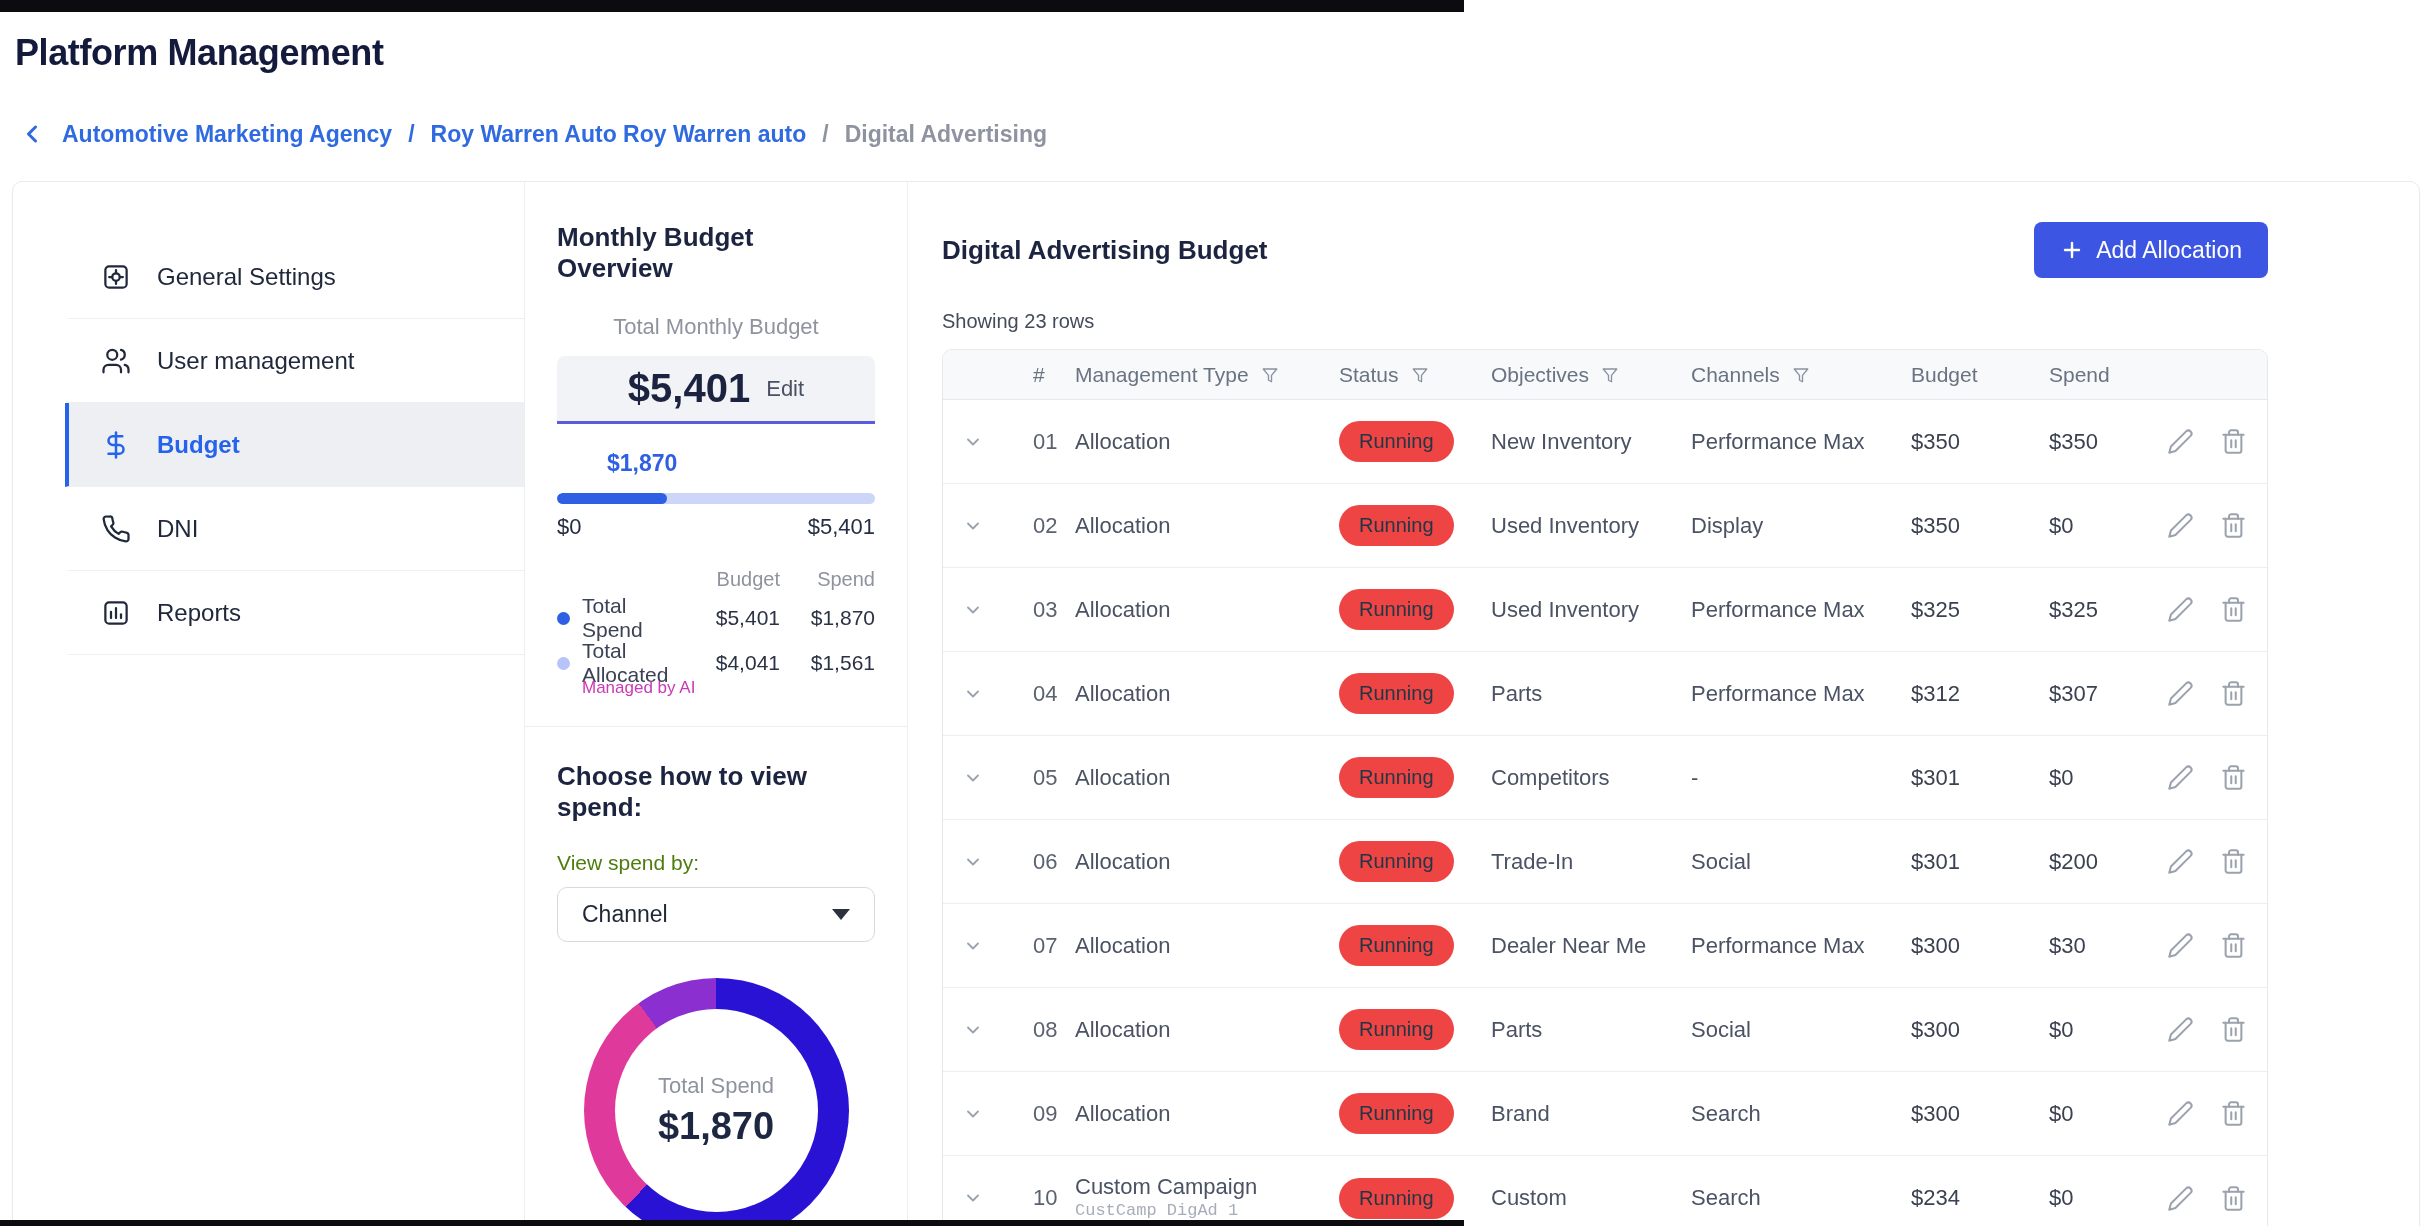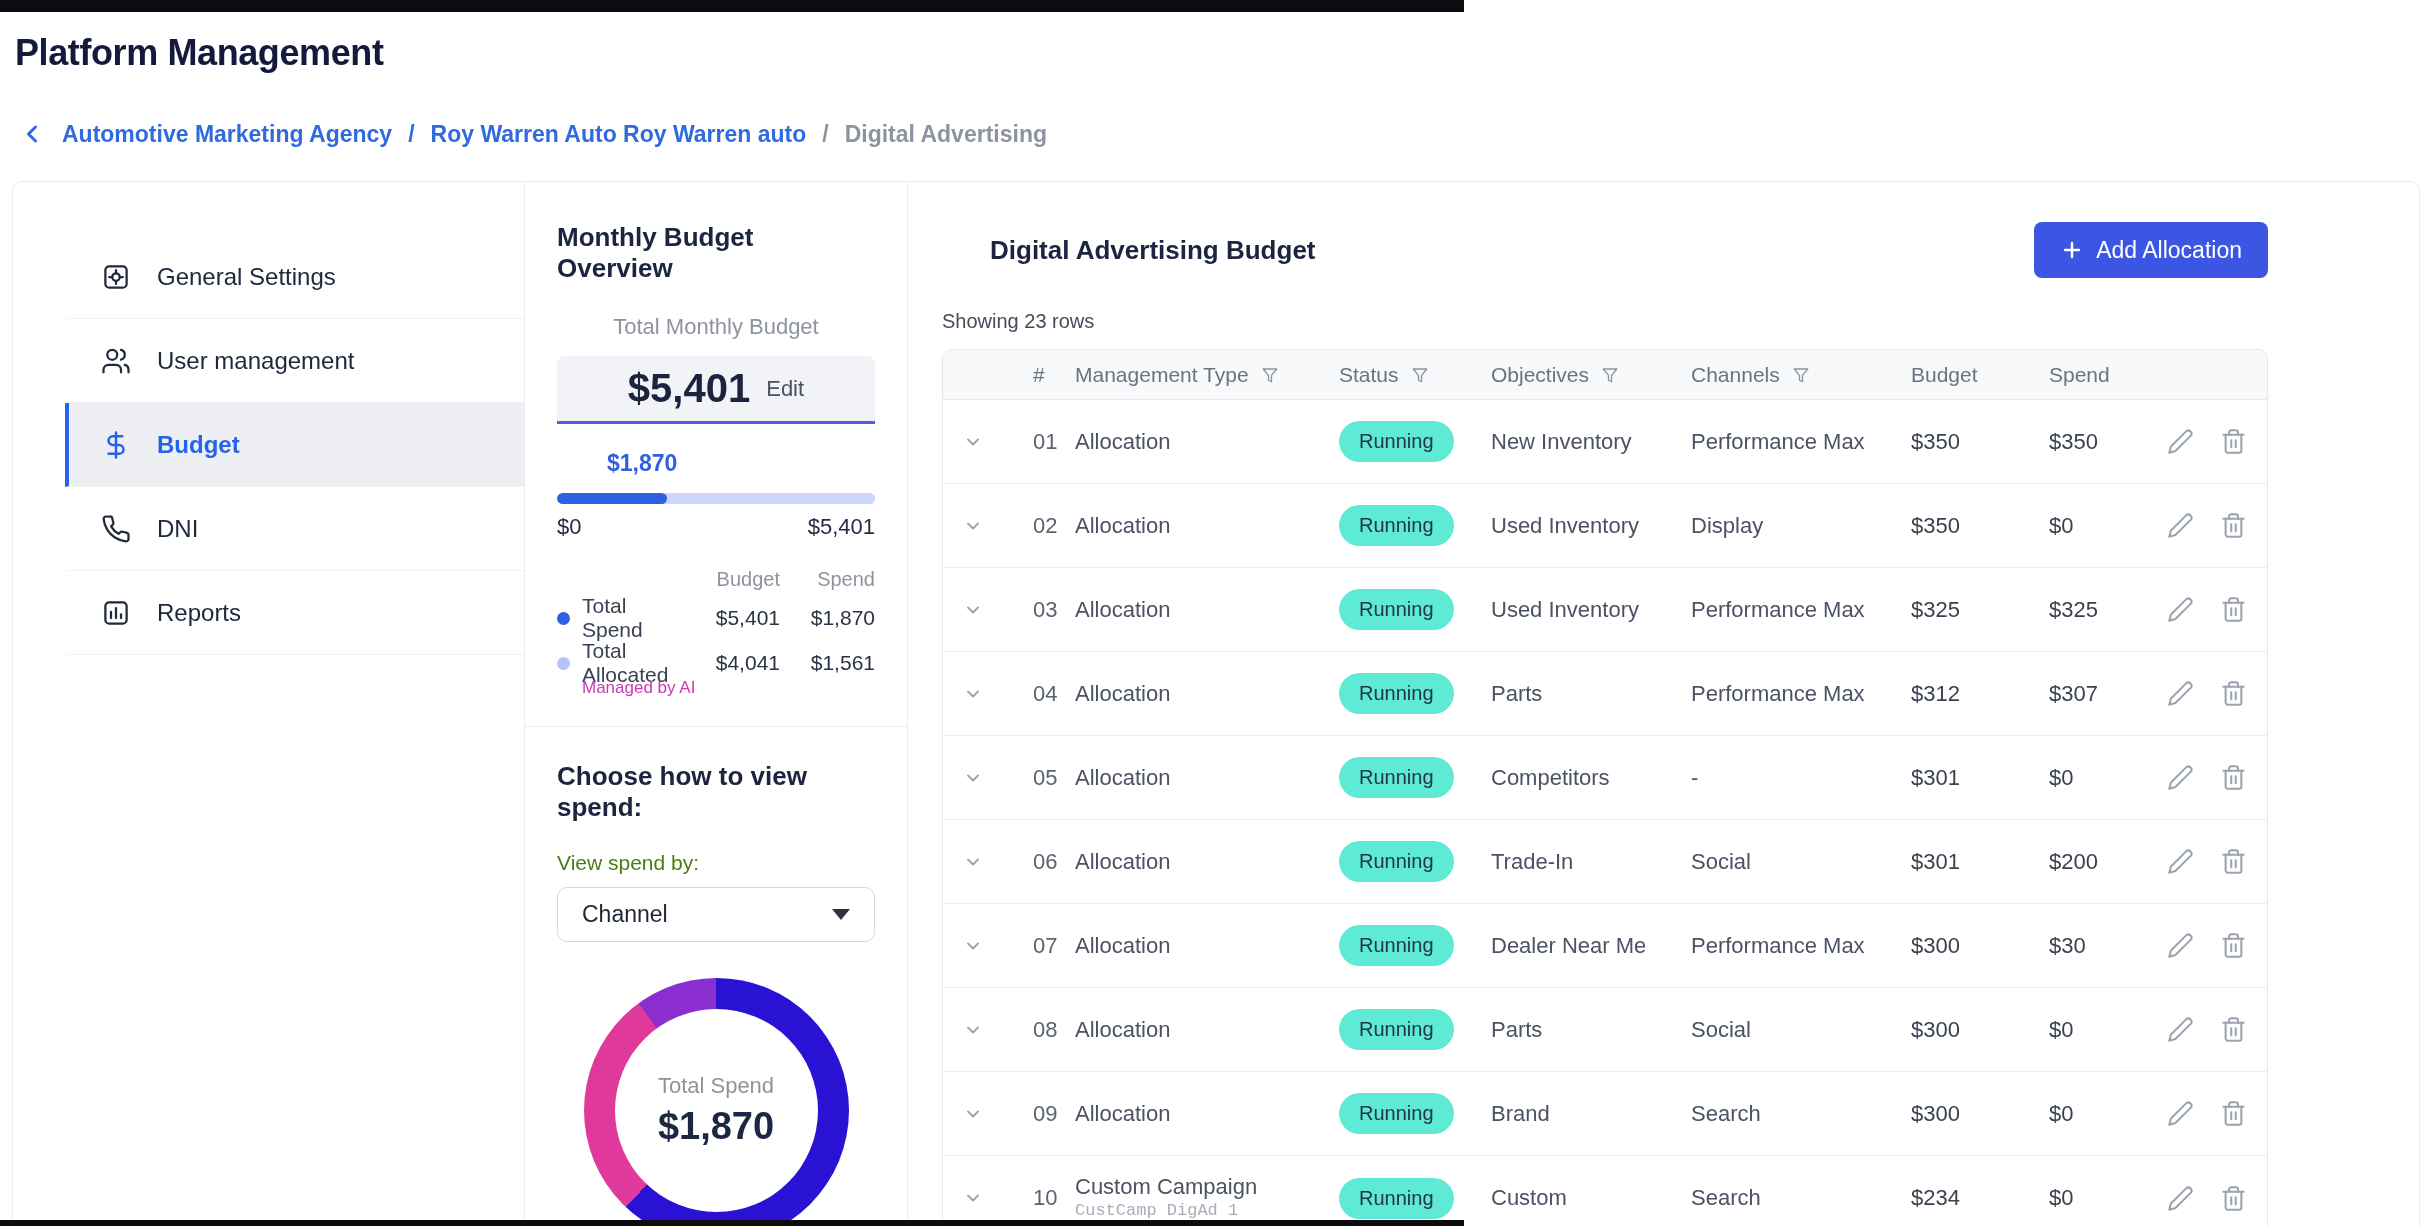--- a/index.html
+++ b/index.html
@@ -68,21 +68,21 @@
   .donut-wrap { margin-top:36px; display:flex; justify-content:center; }
   .donut { width:265px; height:265px; border-radius:50%; position:relative;
     background:conic-gradient(#2a12d5 0 62%, #df3a9b 62% 90%, #8c2fd0 90% 100%); }
   .donut-hole { position:absolute; inset:31px; background:#fff; border-radius:50%;
     display:flex; flex-direction:column; align-items:center; justify-content:center; gap:6px; }
   .donut-label { font-size:22px; color:#8e939e; }
   .donut-value { font-size:38px; font-weight:600; color:#1d2742; }
 
   
   .main { flex:1; padding:40px 151px 0 34px; min-width:0; }
-  .main-header { display:flex; align-items:center; justify-content:space-between;margin-left:48px; }
+  .main-header { display:flex; align-items:center; justify-content:space-between; }
   .main-title { font-size:26px; font-weight:600; color:#1c2440; }
   .add-btn { height:56px; padding:0 26px; background:#3c56e3; border:none; border-radius:8px;
     color:#fff; font-size:23px; font-weight:500; display:flex; align-items:center; gap:12px;
     cursor:pointer; font-family:inherit; }
   .add-btn svg { width:24px; height:24px; }
   .rows-summary { margin-top:32px; font-size:20px; font-weight:500; color:#444b59; }
   .table { margin-top:16px; border:1px solid #e6e8ec; border-radius:10px; overflow:hidden; background:#fff; }
   .thead, .trow { display:grid; grid-template-columns:60px 56px 280px 152px 200px 220px 138px 118px 1fr;
     align-items:center; }
   .thead { height:50px; background:#f8f9fb; border-bottom:1px solid #e6e8ec;
@@ -90,21 +90,21 @@
   .th { display:flex; align-items:center; gap:12px; }
   .th .funnel { color:#8a93a1; display:flex; cursor:pointer; }
   .c-num { padding-left:30px; }
   .c-type { padding-left:16px; }
   .trow { height:84px; border-bottom:1px solid #edeef2; font-size:22px; color:#4a5263; }
   .trow:last-child { border-bottom:none; }
   .trow .c-num { color:#5a6270; }
   .expand-btn { background:none; border:none; cursor:pointer; color:#9aa2ad;
     display:flex; align-items:center; justify-content:center; width:100%; }
   .expand-btn svg { width:20px; height:20px; }
-  .badge { display:inline-block; background:#5eead4; color:#223645; font-size:20px;
+  .badge { display:inline-block; background:#ef4444; color:#223645; font-size:20px;
     padding:9px 20px; border-radius:999px; }
   .type-main { line-height:1.15; }
   .type-sub { font-size:17px; color:#a7adb8; line-height:1.2; margin-top:2px;font-family:Liberation Mono, monospace; }
   .c-budget, .c-spend { color:#3a4150; }
   .c-actions { display:flex; gap:26px; align-items:center; }
   .icon-btn { background:none; border:none; cursor:pointer; color:#9aa2ad; display:flex; padding:0; }
   .icon-btn svg { width:27px; height:27px; }
 </style>
 </head>
 <body>

